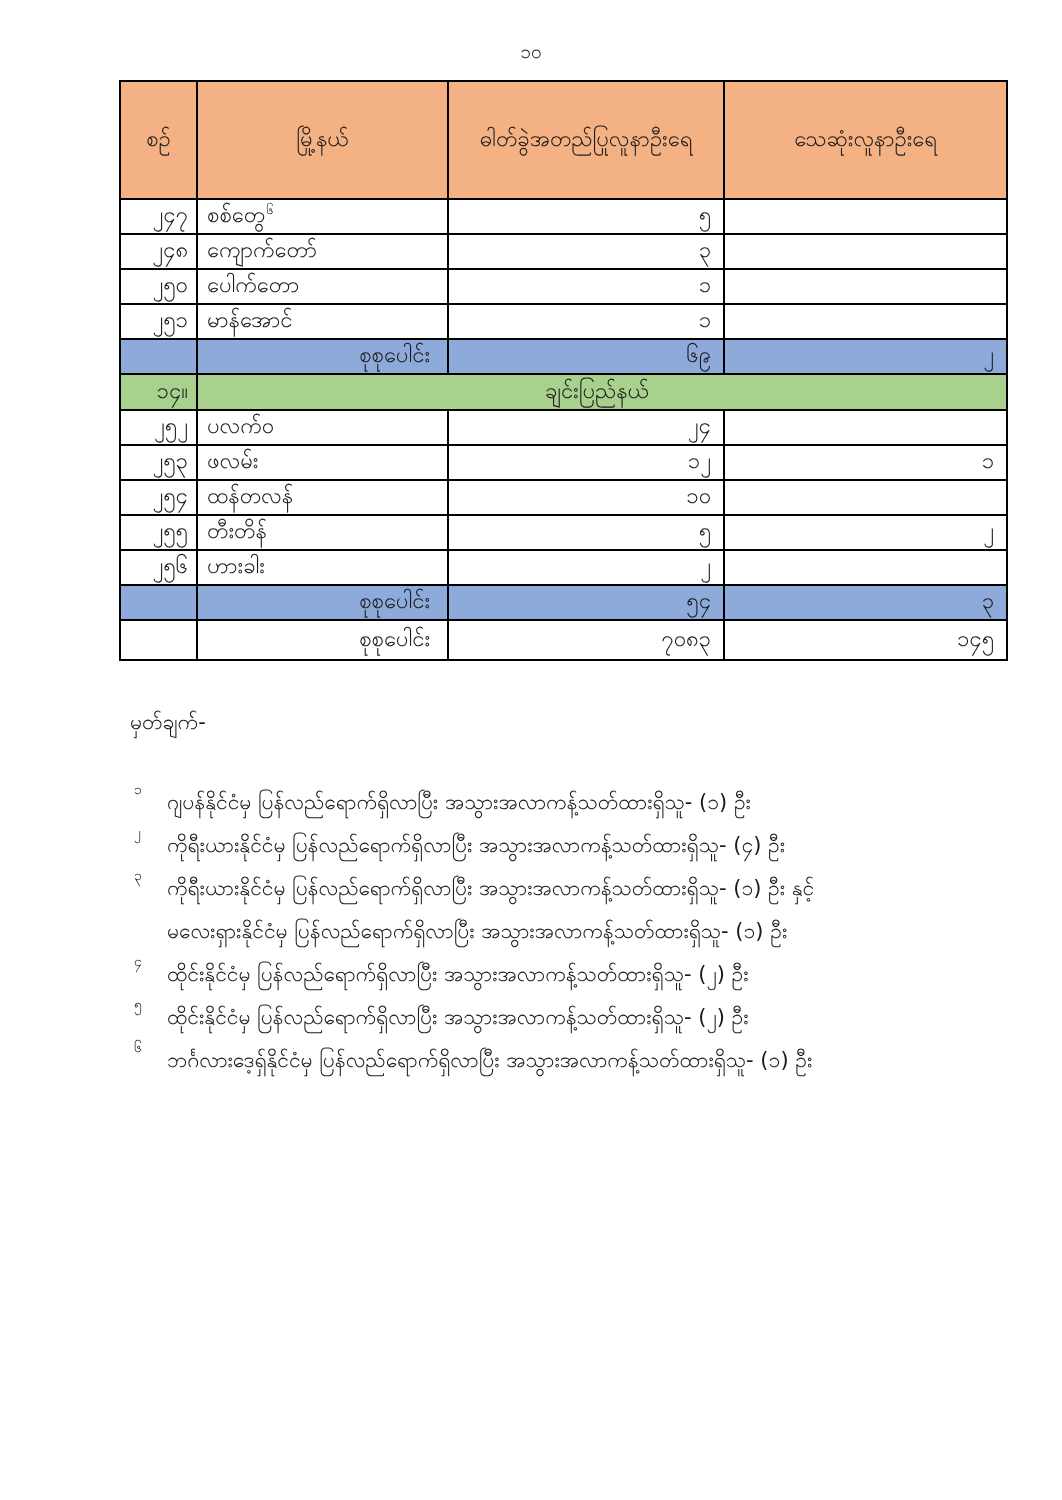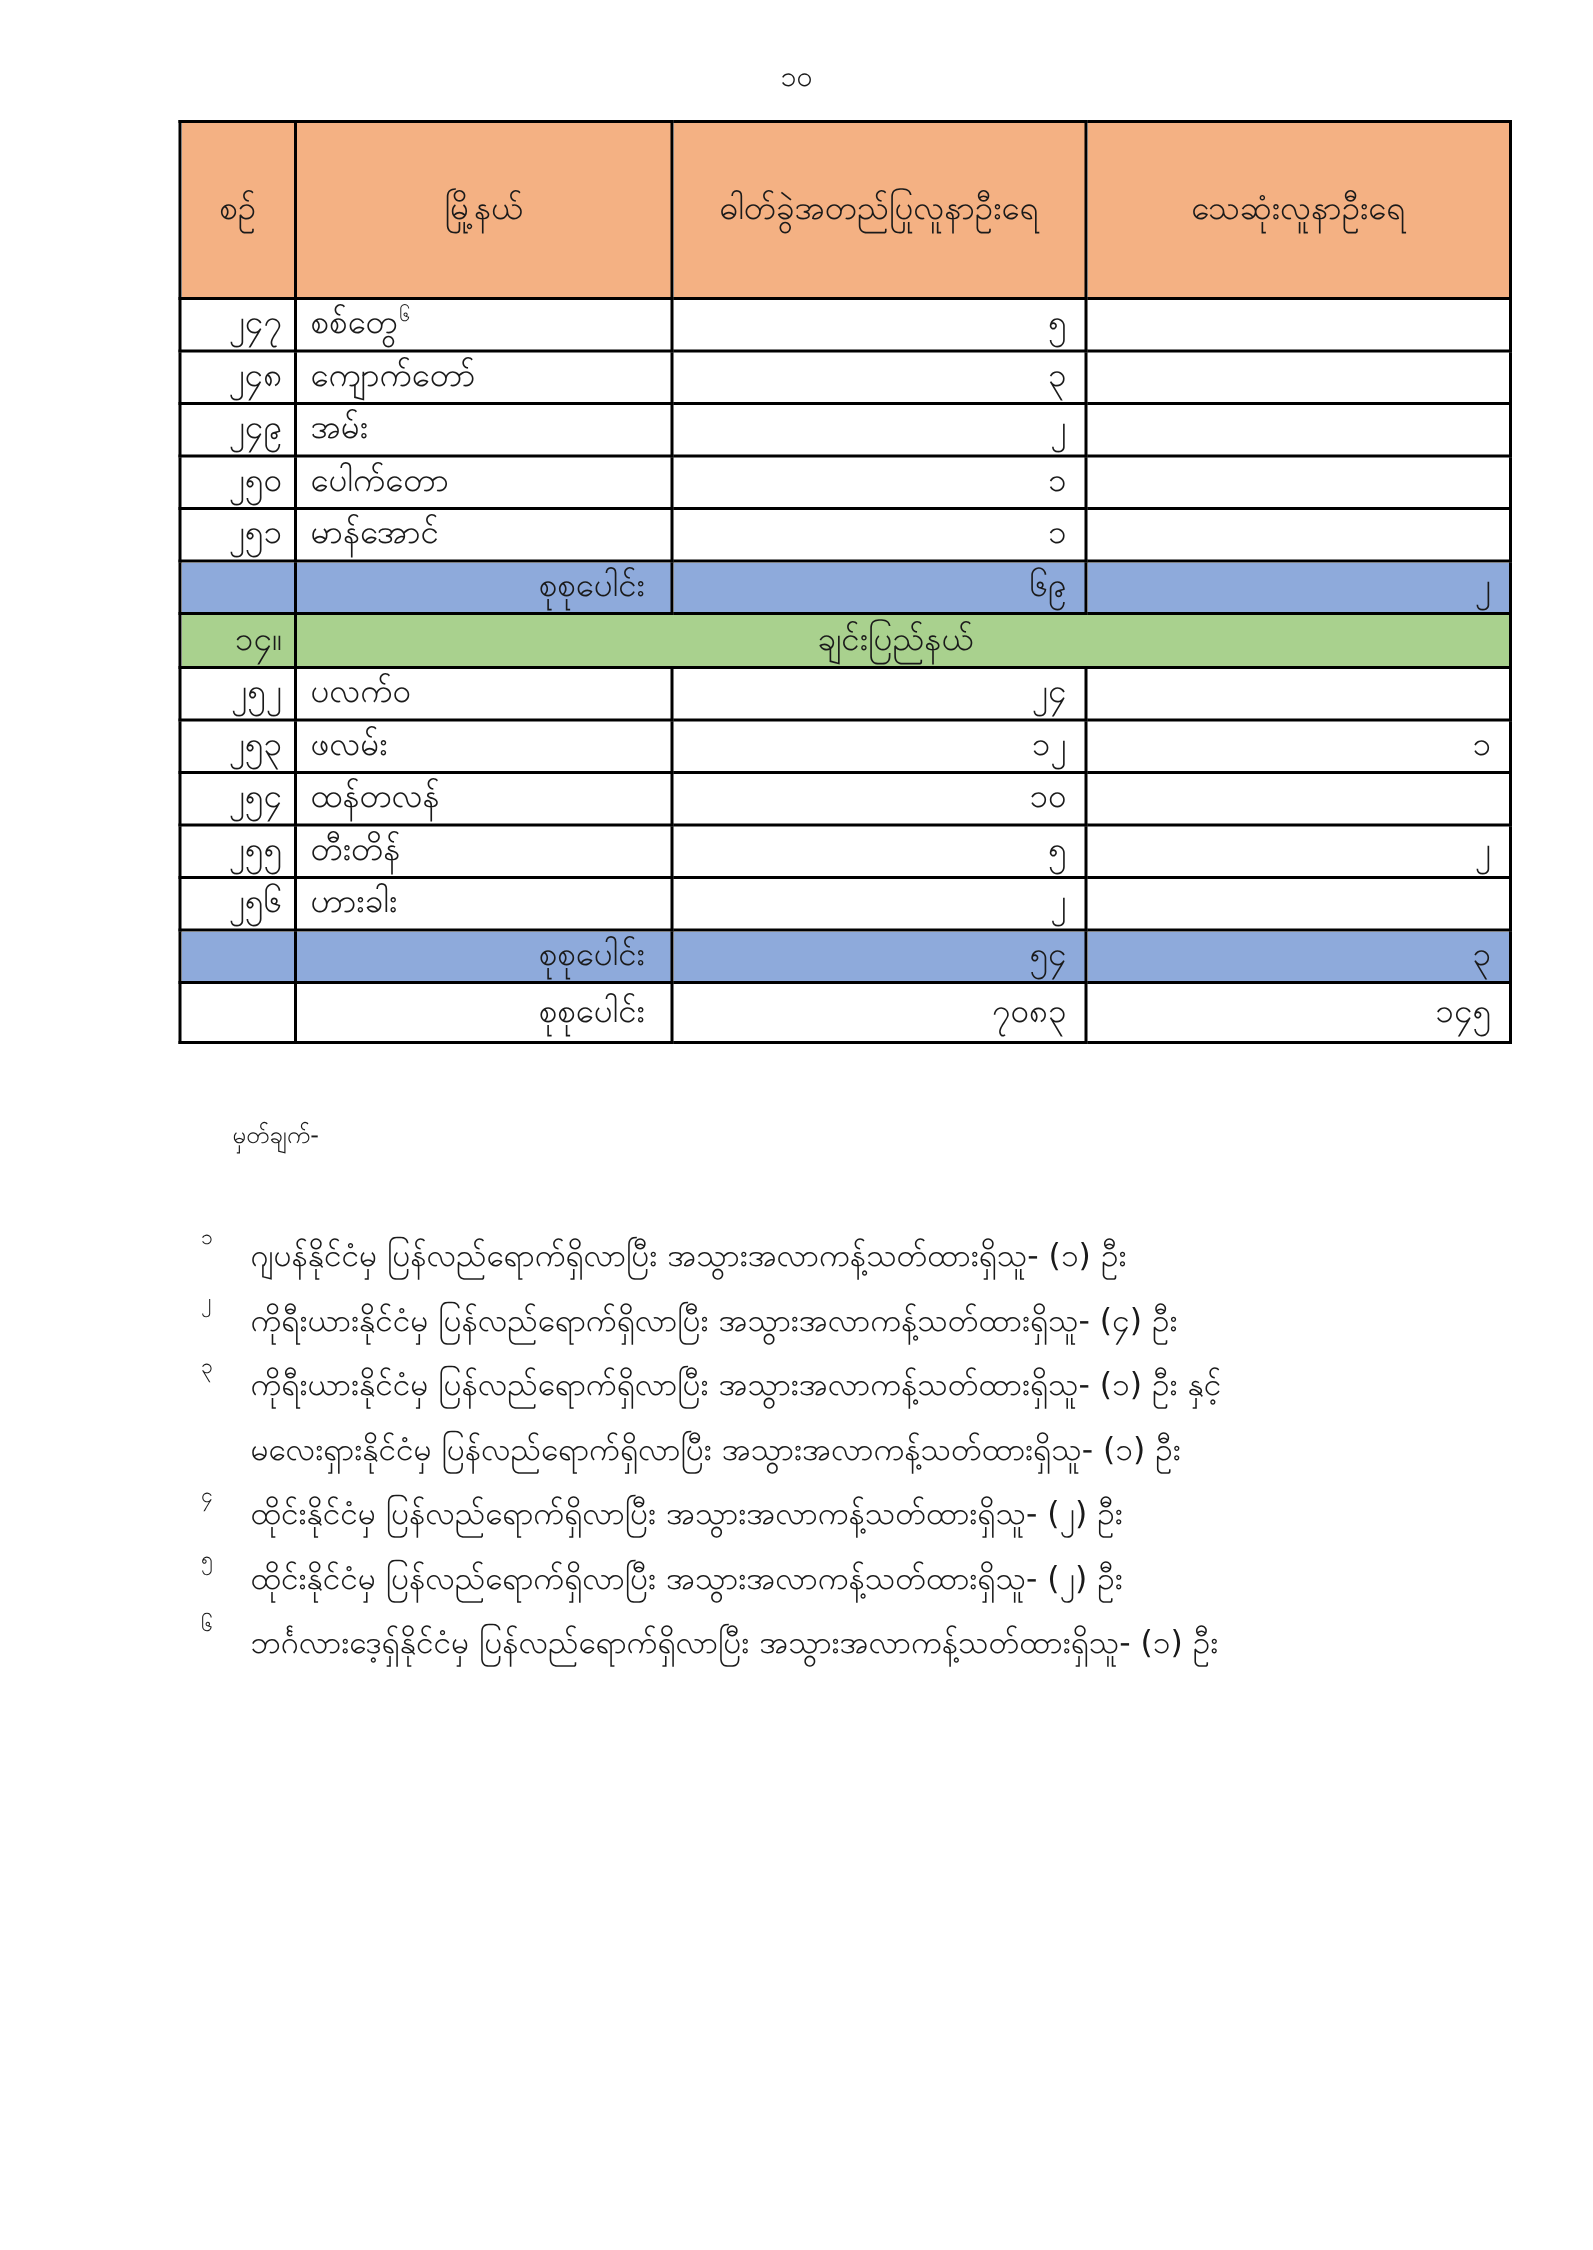--- a/index.html
+++ b/index.html
@@ -56,21 +56,21 @@
   td.cell-total-label{text-align:right;padding-right:17px;}
   tr.row-subtotal td{background:var(--subtotal-bg);}
   tr.row-section td{background:var(--section-bg);height:36px;}
   tr.row-section td.cell-section-label{text-align:center;padding-left:0;}
   tr.row-grandtotal td{background:#ffffff;height:40px;}
   sup.note-ref{font-size:13px;line-height:0;vertical-align:super;margin-left:1px;}
   .notes{
     margin:44px 0 0 130px;
     width:830px;
   }
-  .notes-heading{font-size:16px;line-height:34px;margin-left:25px;}
+  .notes-heading{font-size:21px;line-height:34px;}
   .notes-list{margin-top:46px;}
   .note-item{
     position:relative;
     padding-left:37px;
     font-size:21px;
     margin-bottom:9px;
   }
   .note-marker{
     position:absolute;
     left:4px;top:-5px;
@@ -109,26 +109,20 @@
         <td class="cell-num">၅</td>
         <td class="cell-num"></td>
       </tr>
       <tr class="row-data">
         <td class="cell-serial">၂၄၈</td>
         <td class="cell-town">ကျောက်တော်</td>
         <td class="cell-num">၃</td>
         <td class="cell-num"></td>
       </tr>
       <tr class="row-data">
-        <td class="cell-serial">၂၄၉</td>
-        <td class="cell-town">အမ်း</td>
-        <td class="cell-num">၂</td>
-        <td class="cell-num"></td>
-      </tr>
-      <tr class="row-data">
         <td class="cell-serial">၂၅၀</td>
         <td class="cell-town">ပေါက်တော</td>
         <td class="cell-num">၁</td>
         <td class="cell-num"></td>
       </tr>
       <tr class="row-data">
         <td class="cell-serial">၂၅၁</td>
         <td class="cell-town">မာန်အောင်</td>
         <td class="cell-num">၁</td>
         <td class="cell-num"></td>

